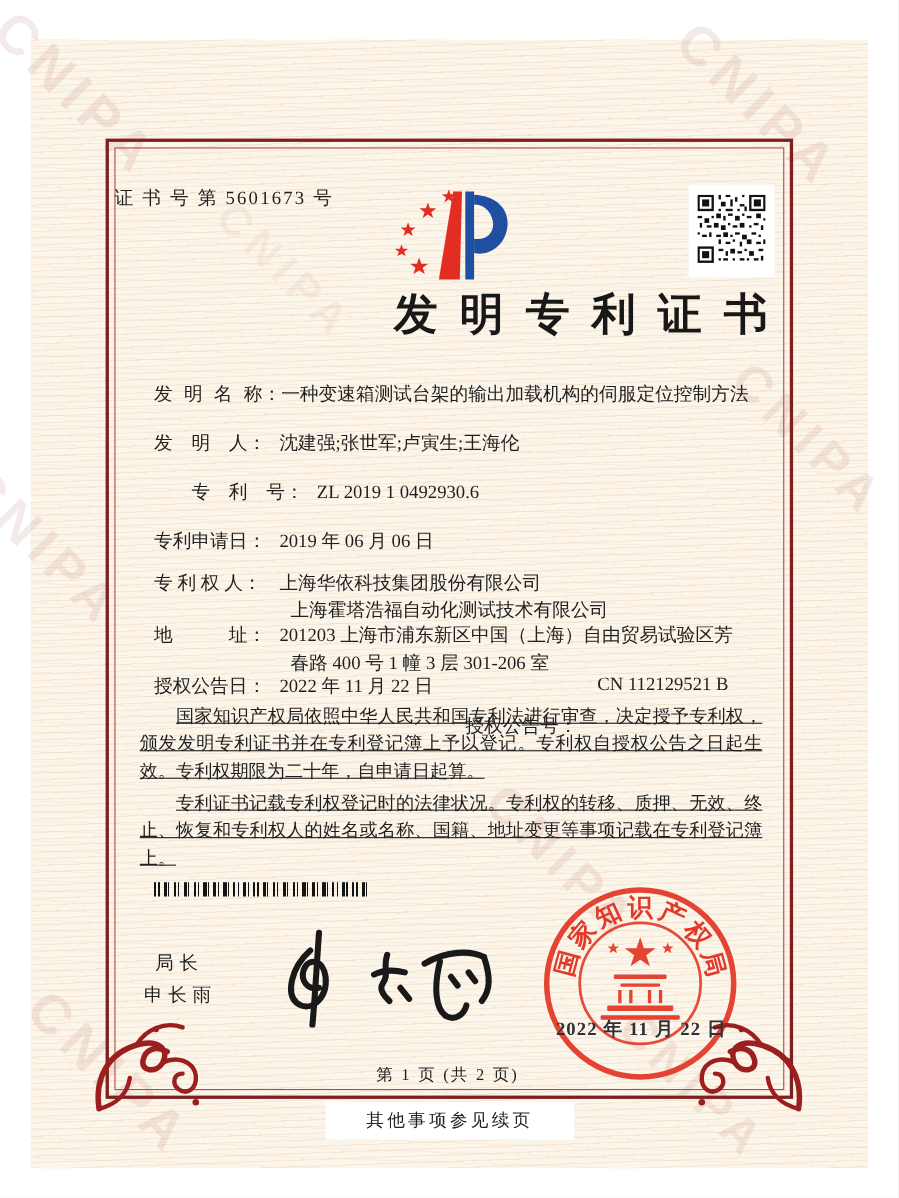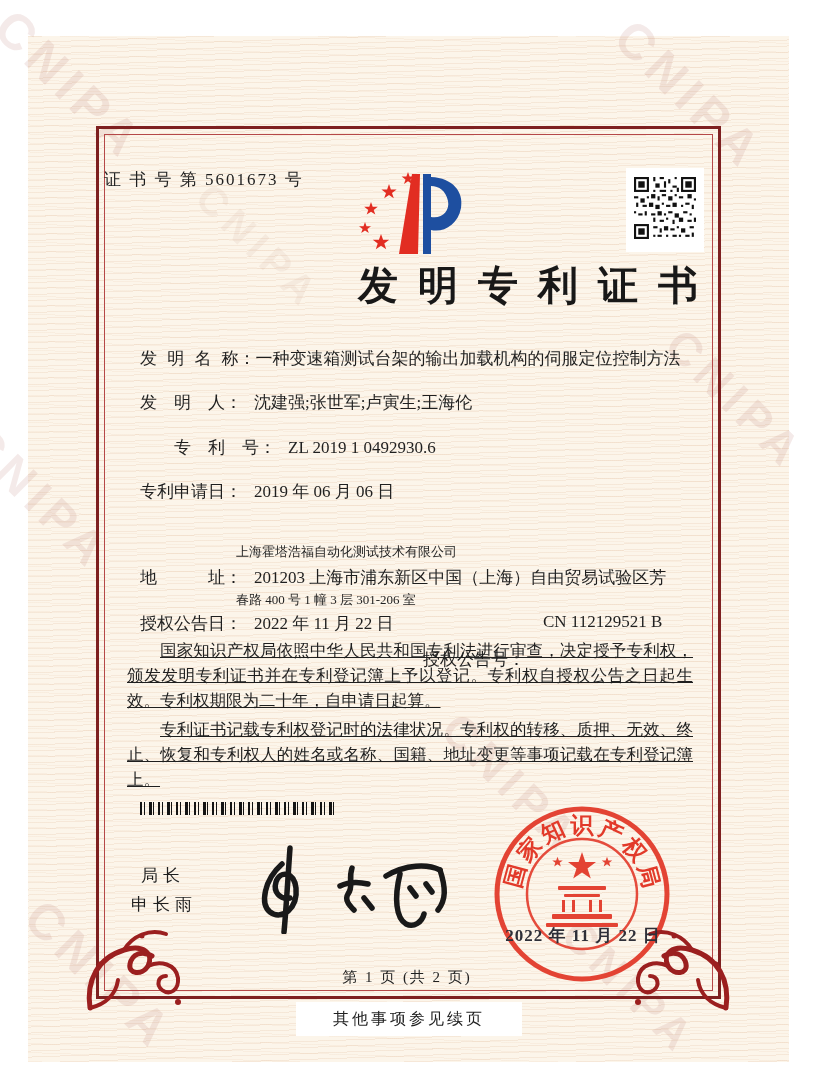--- a/index.html
+++ b/index.html
@@ -18,21 +18,21 @@
   .border-inner{position:absolute;left:104px;top:134px;width:607px;height:855px;
       border:1px solid #b54848;z-index:2;}
   .cert-no{position:absolute;left:104px;top:168px;font-size:17px;letter-spacing:2px;z-index:3;}
   .logo{position:absolute;left:352px;top:170px;z-index:3;}
   .qr-pad{position:absolute;left:626px;top:168px;width:78px;height:84px;background:#fff;z-index:3;}
   .qr-pad svg{position:absolute;left:8px;top:9px;}
   .title{position:absolute;left:96px;top:258px;width:622px;text-align:right;font-size:40px;
       font-weight:bold;letter-spacing:20px;text-indent:20px;color:#181818;z-index:3;}
   .row{position:absolute;left:140px;font-size:17px;z-index:3;white-space:nowrap;}
   .row .lbl{display:inline-block;min-width:114px;}
-  .cont{position:absolute;left:236px;font-size:13px;z-index:3;white-space:nowrap;}
+  .cont{position:absolute;left:264px;font-size:17px;z-index:3;white-space:nowrap;}
   .lbl2{position:absolute;left:283px;margin-top:36px;}
   .val2{position:absolute;left:403px;}
   .body-text{position:absolute;left:127px;top:638px;width:566px;font-size:16.5px;line-height:25px;
       text-align:justify;z-index:3;}
   .body-text p{margin:0 0 4px 0;text-indent:2em;text-decoration:underline;}
   .barcode{position:absolute;left:140px;top:802px;width:196px;height:13px;z-index:3;
       background-image:repeating-linear-gradient(90deg,#141414 0 2px,transparent 2px 4px,
         #141414 4px 5px,transparent 5px 9px,#141414 9px 12px,transparent 12px 13px,
         #141414 13px 14px,transparent 14px 18px);}
   .sig-title{position:absolute;left:141px;top:864px;font-size:17px;letter-spacing:5px;z-index:3;}
@@ -178,20 +178,23 @@
   </div>
   <div class="row" style="top:391px;">
     <span class="lbl">发　明　人：</span><span>沈建强;张世军;卢寅生;王海伦</span>
   </div>
   <div class="row" style="top:436px;margin-left:34px;">
     <span class="lbl">专　利　号：</span><span>ZL 2019 1 0492930.6</span>
   </div>
   <div class="row" style="top:480px;">
     <span class="lbl">专利申请日：</span><span>2019 年 06 月 06 日</span>
   </div>
+  <div class="row" style="top:518px;">
+    <span class="lbl">专 利 权 人：</span><span>上海华依科技集团股份有限公司</span>
+  </div>
   <div class="cont" style="top:543px;">上海霍塔浩福自动化测试技术有限公司</div>
   <div class="row" style="top:566px;">
     <span class="lbl">地　　　址：</span><span>201203 上海市浦东新区中国（上海）自由贸易试验区芳</span>
   </div>
   <div class="cont" style="top:591px;">春路 400 号 1 幢 3 层 301-206 室</div>
   <div class="row" style="top:612px;">
     <span class="lbl">授权公告日：</span><span>2022 年 11 月 22 日</span><span class="lbl2">授权公告号：</span><span class="val2">CN 112129521 B</span>
   </div>
 
   <div class="body-text">

